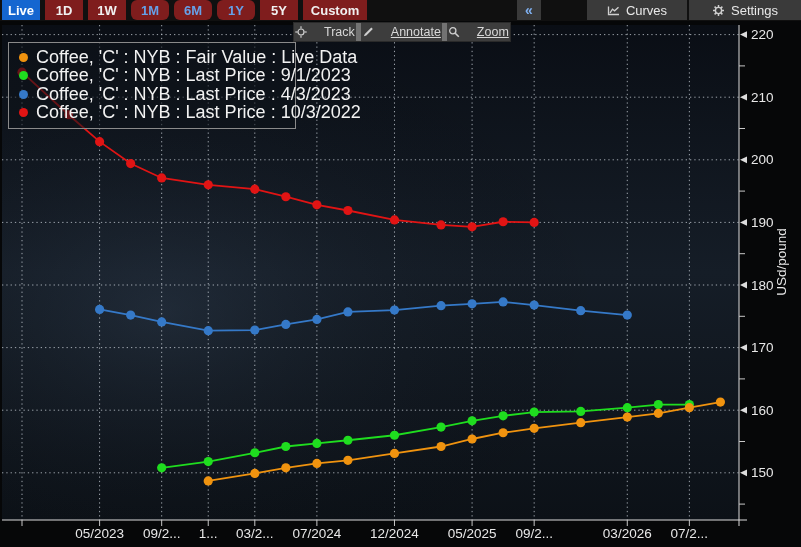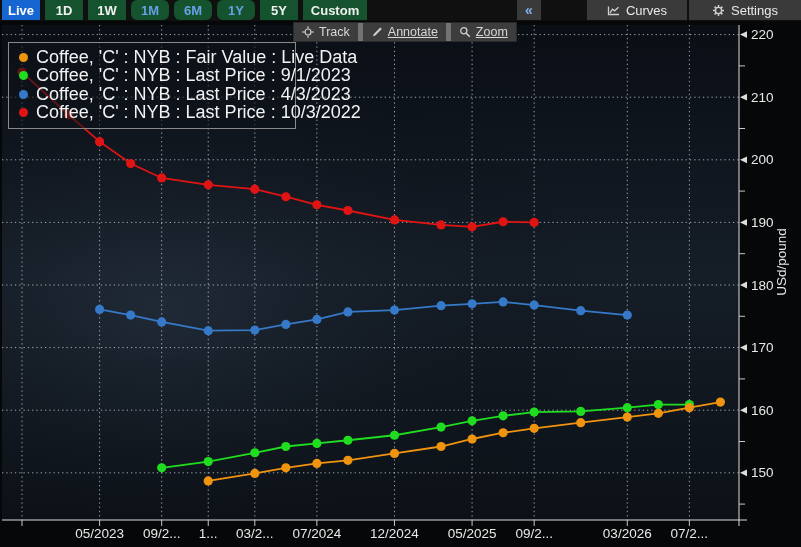--- a/index.html
+++ b/index.html
@@ -2,36 +2,36 @@
 <html><head>
 <meta charset="utf-8">
 <style>
   html,body{margin:0;padding:0;background:#000;}
   .app{position:relative;width:801px;height:547px;overflow:hidden;
        font-family:"Liberation Sans",sans-serif;background:#060708;}
   
   .topbar{position:absolute;top:0;left:0;width:801px;height:21px;background:#101010;
           display:flex;justify-content:space-between;z-index:5;}
   .tabs{display:flex;gap:5px;padding-left:2px;}
-  .tab{height:20px;min-width:38px;padding:0 6px;border:0;background:#14532d;color:#f0f0f0;
+  .tab{height:20px;min-width:38px;padding:0 6px;border:0;background:#7f1d1d;color:#f0f0f0;
        font-family:"Liberation Sans",sans-serif;font-size:13px;font-weight:700;cursor:pointer;}
   .tab--active{background:#1566d0;color:#fff;}
   .tab--accent{color:#66a0e8;border-radius:6px;}
   .tab--wide{min-width:64px;}
   .rtools{display:flex;gap:2px;}
   .rbtn{height:20px;border:0;background:#3a3a3a;color:#e8e8e8;display:flex;align-items:center;
         justify-content:center;gap:6px;font-family:"Liberation Sans",sans-serif;
         font-size:13px;cursor:pointer;}
   .rbtn--collapse{width:24px;color:#7fb0f0;font-weight:700;font-size:14px;}
   .rbtn--curves{width:100px;margin-left:44px;}
   .rbtn--settings{width:112px;}
   
   .trackbar{position:absolute;left:293px;top:22px;height:18px;display:flex;background:#3d3d3d;
             border:1px solid #2a2a2a;z-index:4;}
-  .tool{display:flex;align-items:center;gap:5px;padding:0 8px;border:0;background:transparent;
+  .tool{display:flex;align-items:center;gap:17px;padding:0 1px;border:0;background:transparent;
         color:#d8d8d8;font-family:"Liberation Sans",sans-serif;font-size:12.5px;cursor:pointer;}
   .tool + .tool{border-left:5px solid #737373;text-decoration:underline;}
   
   .legend{position:absolute;left:8px;top:42px;width:288px;box-sizing:border-box;
           padding:5px 10px 6px 10px;background:rgba(14,19,26,0.58);
           border:1px solid #8a8a8a;z-index:3;}
   .lrow{display:flex;align-items:center;height:18.5px;cursor:pointer;}
   .ldot{width:9px;height:9px;border-radius:50%;margin-right:8px;flex:0 0 9px;}
   .ltxt{color:#f2f2f2;font-size:18px;white-space:nowrap;}
   svg.chart{position:absolute;left:0;top:0;z-index:1;}

